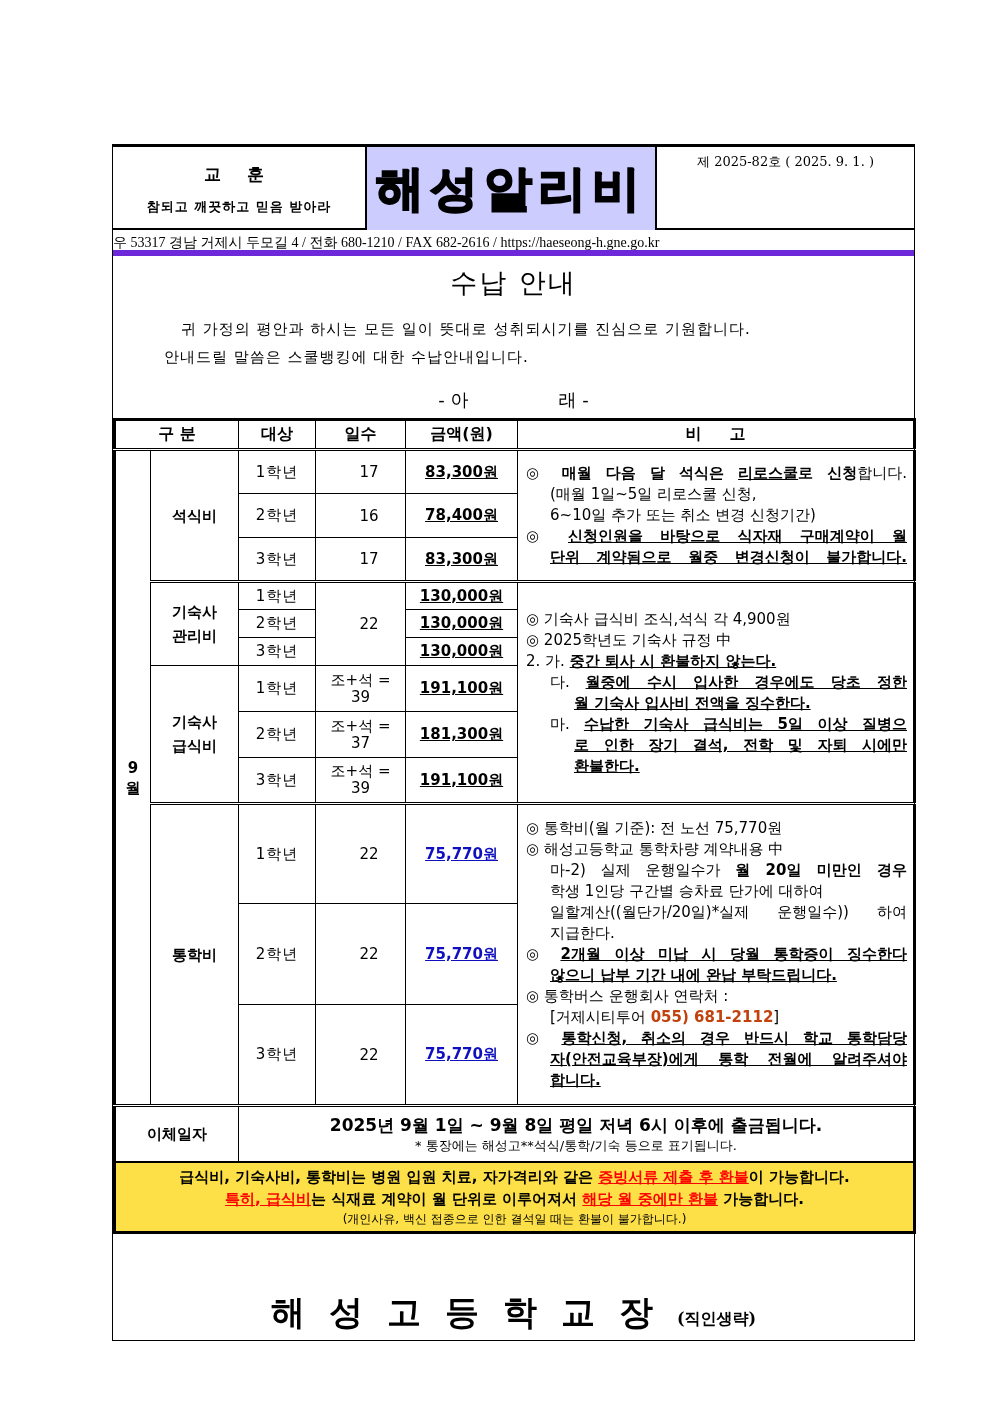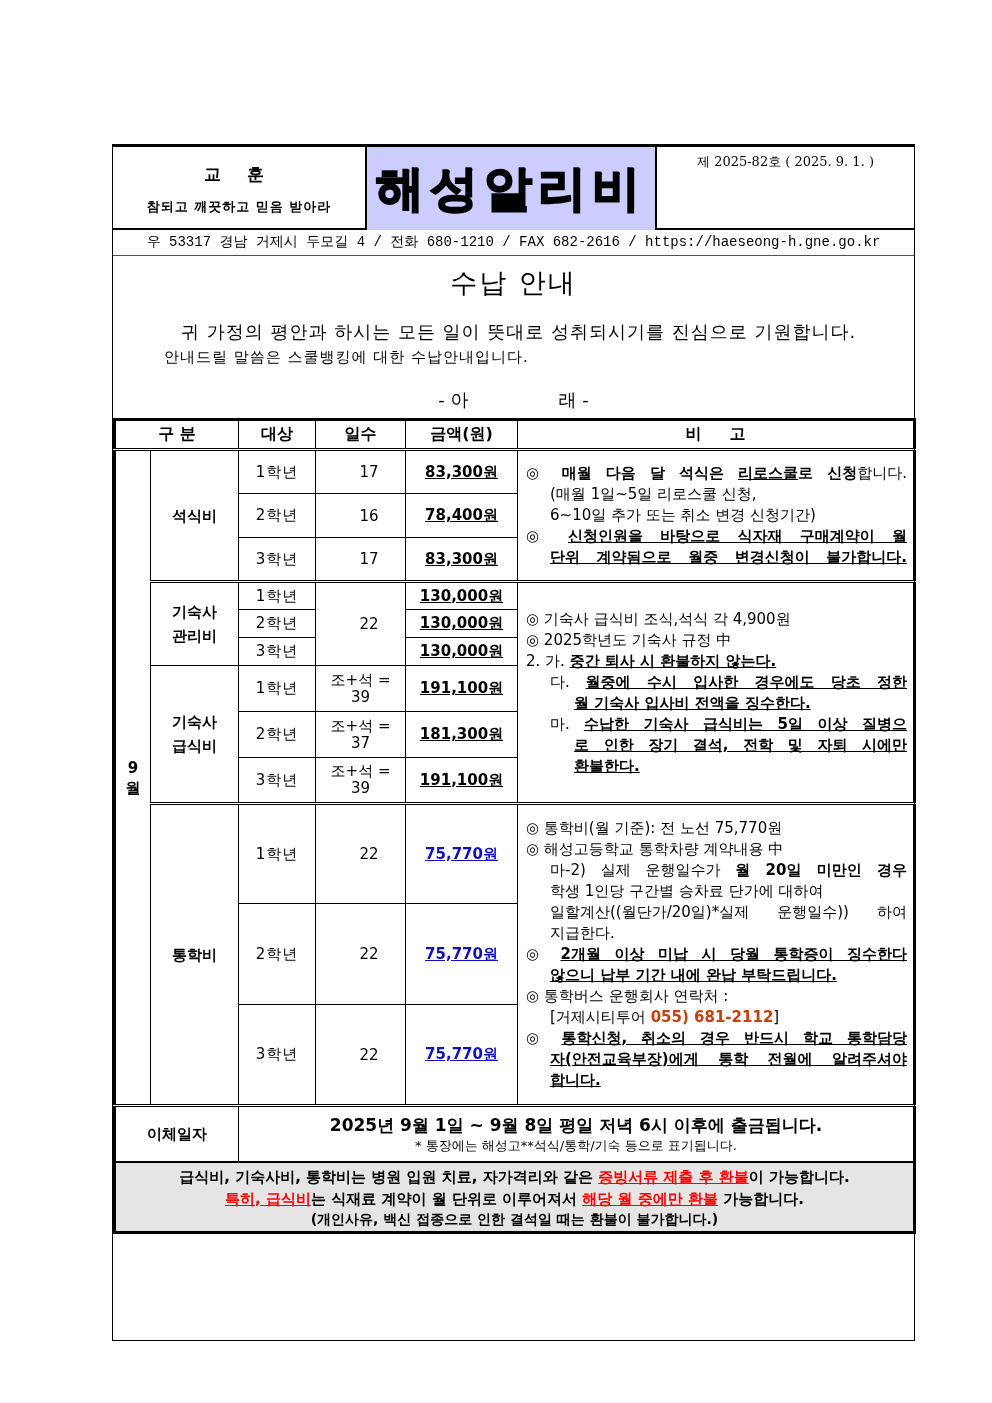--- a/index.html
+++ b/index.html
@@ -12,24 +12,24 @@
   .hdr { position: absolute; left: 0; top: 0; width: 801px; height: 85px; border-bottom: 2px solid #000; border-top: 2px solid #000; }
   .hdr-motto { position: absolute; left: 0; top: 0; width: 254px; height: 83px; border-right: 2px solid #000; text-align: center; font-family: "DejaVu Serif", serif; }
   .hdr-motto .t1 { font-size: 17px; font-weight: bold; margin-top: 16px; letter-spacing: 10px; }
   .hdr-motto .t2 { font-size: 13px; font-weight: bold; margin-top: 12px; letter-spacing: 1px; }
   .hdr-title { position: absolute; left: 254px; top: 0; width: 290px; height: 83px; background: #ccccff; border-right: 2px solid #000; text-align: center; }
   .hdr-title span { display: block; font-family: "DejaVu Serif", serif; font-weight: 900; font-size: 48px; line-height: 83px; letter-spacing: 6px; -webkit-text-stroke: 2px #000; }
   .hdr-info { position: absolute; left: 544px; top: 0; width: 257px; height: 83px; text-align: center; font-family: "DejaVu Serif", serif; font-size: 14px; }
   .hdr-info div { height: 26px; line-height: 26px; }
   .hdr-info .issue { font-size: 13px; margin-top: 2px; }
 
-  .addr { position: absolute; left: 0; top: 85px; width: 801px; height: 26px; border-bottom: 1px solid #6d28d9; text-align: center; font-family: Liberation Mono, monospace; font-size: 14px; line-height: 25px; }
+  .addr { position: absolute; left: 0; top: 85px; width: 801px; height: 26px; border-bottom: 6px solid #6d28d9; font-family: Liberation Serif, serif; font-size: 14px; line-height: 25px; }
 
   .title { position: absolute; left: 0; top: 120px; width: 801px; text-align: center; font-size: 27px; letter-spacing: 2px; }
-  .greet1 { position: absolute; left: 68px; top: 175px; font-size: 18px; letter-spacing: 1px; }
+  .greet1 { position: absolute; left: 68px; top: 175px; font-size: 15px; letter-spacing: 1px; }
   .greet2 { position: absolute; left: 51px; top: 203px; font-size: 15px; letter-spacing: 1px; }
   .below { position: absolute; left: 0; top: 243px; width: 801px; text-align: center; font-size: 18px; }
   .below span { display: inline-block; }
   .below .gap { width: 90px; }
 
   
   .tbl { position: absolute; left: 0; top: 273px; width: 803px; border-collapse: collapse; border-left: 3px solid #000; border-right: 3px solid #000; table-layout: fixed; }
   .tbl td, .tbl th { border: 1px solid #000; text-align: center; vertical-align: middle; font-size: 15px; }
   .tbl th { font-weight: bold; font-size: 16px; height: 30px; border-top: 3px solid #000; }
   .tbl .dbl-bot { border-bottom: 3px double #000; }
@@ -47,23 +47,23 @@
   .note .ind2 { padding-left: 48px; }
   .note .just { text-align: justify; text-align-last: justify; }
   .b { font-weight: bold; }
   .bu { font-weight: bold; text-decoration: underline; }
   .blue-b { color: #c2410c; font-weight: bold; }
 
   .tr-transfer td { border-top: 3px double #000; }
   .transfer-main { font-weight: bold; font-size: 17px; line-height: 24px; }
   .transfer-sub { font-size: 13px; line-height: 18px; }
 
-  .yellow { background: #e5e5e5; border-top: 2px solid #000 !important; border-bottom: 3px solid #000 !important; text-align: center; padding: 3px 0; }
+  .yellow { background: #fde047; border-top: 2px solid #000 !important; border-bottom: 3px solid #000 !important; text-align: center; padding: 3px 0; }
   .yellow .y1 { font-weight: bold; font-size: 15px; line-height: 22px; }
-  .yellow .y3 { font-weight: bold; font-size: 14px; line-height: 18px; }
+  .yellow .y3 { font-weight: normal; font-size: 12px; line-height: 18px; }
   .red { color: #ff0000; text-decoration: underline; }
 
   .date { position: absolute; left: 0; top: 1102px; width: 801px; text-align: center; font-family: "DejaVu Serif", serif; font-size: 17px; }
   .date .d1 { color: #1010c0; }
   .sign { position: absolute; left: 0; top: 1145px; width: 801px; text-align: center; font-family: "DejaVu Serif", serif; font-weight: bold; font-size: 34px; letter-spacing: 24px; }
   .sign small { font-size: 16px; letter-spacing: 0; font-weight: bold; }
 </style>
 </head>
 <body>
 
@@ -237,13 +237,14 @@
     <tr>
       <td colspan="6" class="yellow">
         <div class="y1"><span>급식비, 기숙사비, 통학비는 병원 입원 치료, 자가격리와 같은 </span><span class="red">증빙서류 제출 후 환불</span><span>이 가능합니다.</span></div>
         <div class="y1"><span class="red">특히, 급식비</span><span>는 식재료 계약이 월 단위로 이루어져서 </span><span class="red">해당 월 중에만 환불</span><span> 가능합니다.</span></div>
         <div class="y3">(개인사유, 백신 접종으로 인한 결석일 때는 환불이 불가합니다.)</div>
       </td>
     </tr>
   </tbody>
     </table>
 
+  <div class="sign"><span>해성고등학교장</span><small>(직인생략)</small></div>
 </div>
 
 </body></html>

